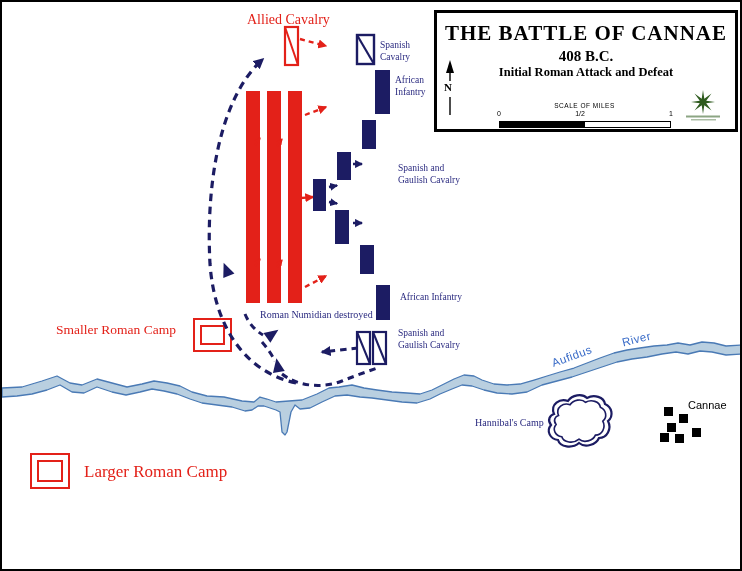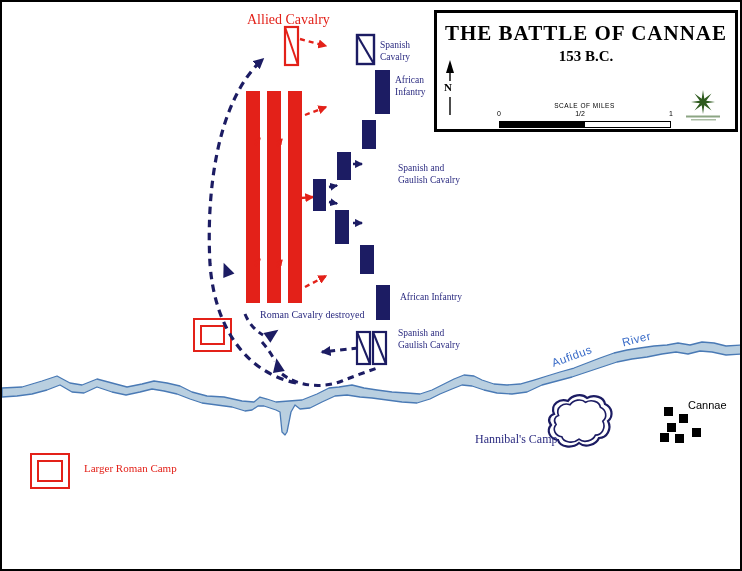--- a/index.html
+++ b/index.html
@@ -49,21 +49,22 @@
   .black-f{fill:var(--ink-black);}
   .green-f{fill:var(--compass-green);}
 </style>
 </head>
 <body>
 
 <div id="map">
 
   <div id="titlebox">
     <div class="t1">THE BATTLE OF CANNAE</div>
-    <div class="t2">153 B.C.</div>
+    <div class="t2">408 B.C.</div>
+    <div class="t3">Initial Roman Attack and Defeat</div>
     <div id="scale-label">SCALE OF MILES</div>
     <div class="tick" style="left:54px;">0</div>
     <div class="tick" style="left:135px;">1/2</div>
     <div class="tick" style="left:226px;">1</div>
     <div id="scalebar">
         <div class="half"></div>
       </div>
   </div>
   <div class="lbl black-t" style="left:442px;top:78px;font-size:11px;font-weight:bold;">N</div>
 
@@ -184,20 +185,21 @@
       <rect x="689" y="117" width="25" height="1.5" fill="var(--compass-green)" opacity="0.4"></rect>
     </g>
   </svg>
 
   <div class="lbl red-t center" style="left:245px;top:9px;width:100px;font-size:14px;">Allied Cavalry</div>
   <div class="lbl navy-t" style="left:378px;top:37px;width:48px;font-size:9.5px;">Spanish Cavalry</div>
   <div class="lbl navy-t" style="left:393px;top:72px;width:42px;font-size:9.5px;">African Infantry</div>
   <div class="lbl navy-t center" style="left:396px;top:160px;width:76px;font-size:9.5px;">Spanish and Gaulish Cavalry</div>
   <div class="lbl navy-t nowrap" style="left:398px;top:289px;font-size:9.5px;">African Infantry</div>
   <div class="lbl navy-t center" style="left:396px;top:325px;width:76px;font-size:9.5px;">Spanish and Gaulish Cavalry</div>
-  <div class="lbl navy-t nowrap" style="left:258px;top:306px;font-size:10px;">Roman Cavalry destroyed</div>
-  <div class="lbl red-t nowrap" style="left:82px;top:459px;font-size:11px;">Larger Roman Camp</div>
-  <div class="lbl navy-t nowrap" style="left:473px;top:414px;font-size:12px;margin-top:16px;">Hannibal's Camp</div>
+  <div class="lbl navy-t nowrap" style="left:258px;top:306px;font-size:10px;">Roman Numidian destroyed</div>
+  <div class="lbl red-t nowrap" style="left:54px;top:319px;font-size:13.5px;">Smaller Roman Camp</div>
+  <div class="lbl red-t nowrap" style="left:82px;top:459px;font-size:17px;">Larger Roman Camp</div>
+  <div class="lbl navy-t nowrap" style="left:473px;top:414px;font-size:10px;">Hannibal's Camp</div>
   <div class="lbl black-t nowrap" style="left:686px;top:396px;font-size:11px;font-family:'Liberation Sans',sans-serif;text-align:right;">Cannae</div>
   <div class="lbl blue-t nowrap" style="left:549px;top:347px;font-size:11.5px;letter-spacing:.5px;transform:rotate(-20deg);font-family:'Liberation Sans',sans-serif;">Aufidus</div>
   <div class="lbl blue-t nowrap" style="left:620px;top:330px;font-size:11.5px;letter-spacing:.5px;transform:rotate(-14deg);font-family:'Liberation Sans',sans-serif;">River</div>
 
 </div>
 
 </body></html>

